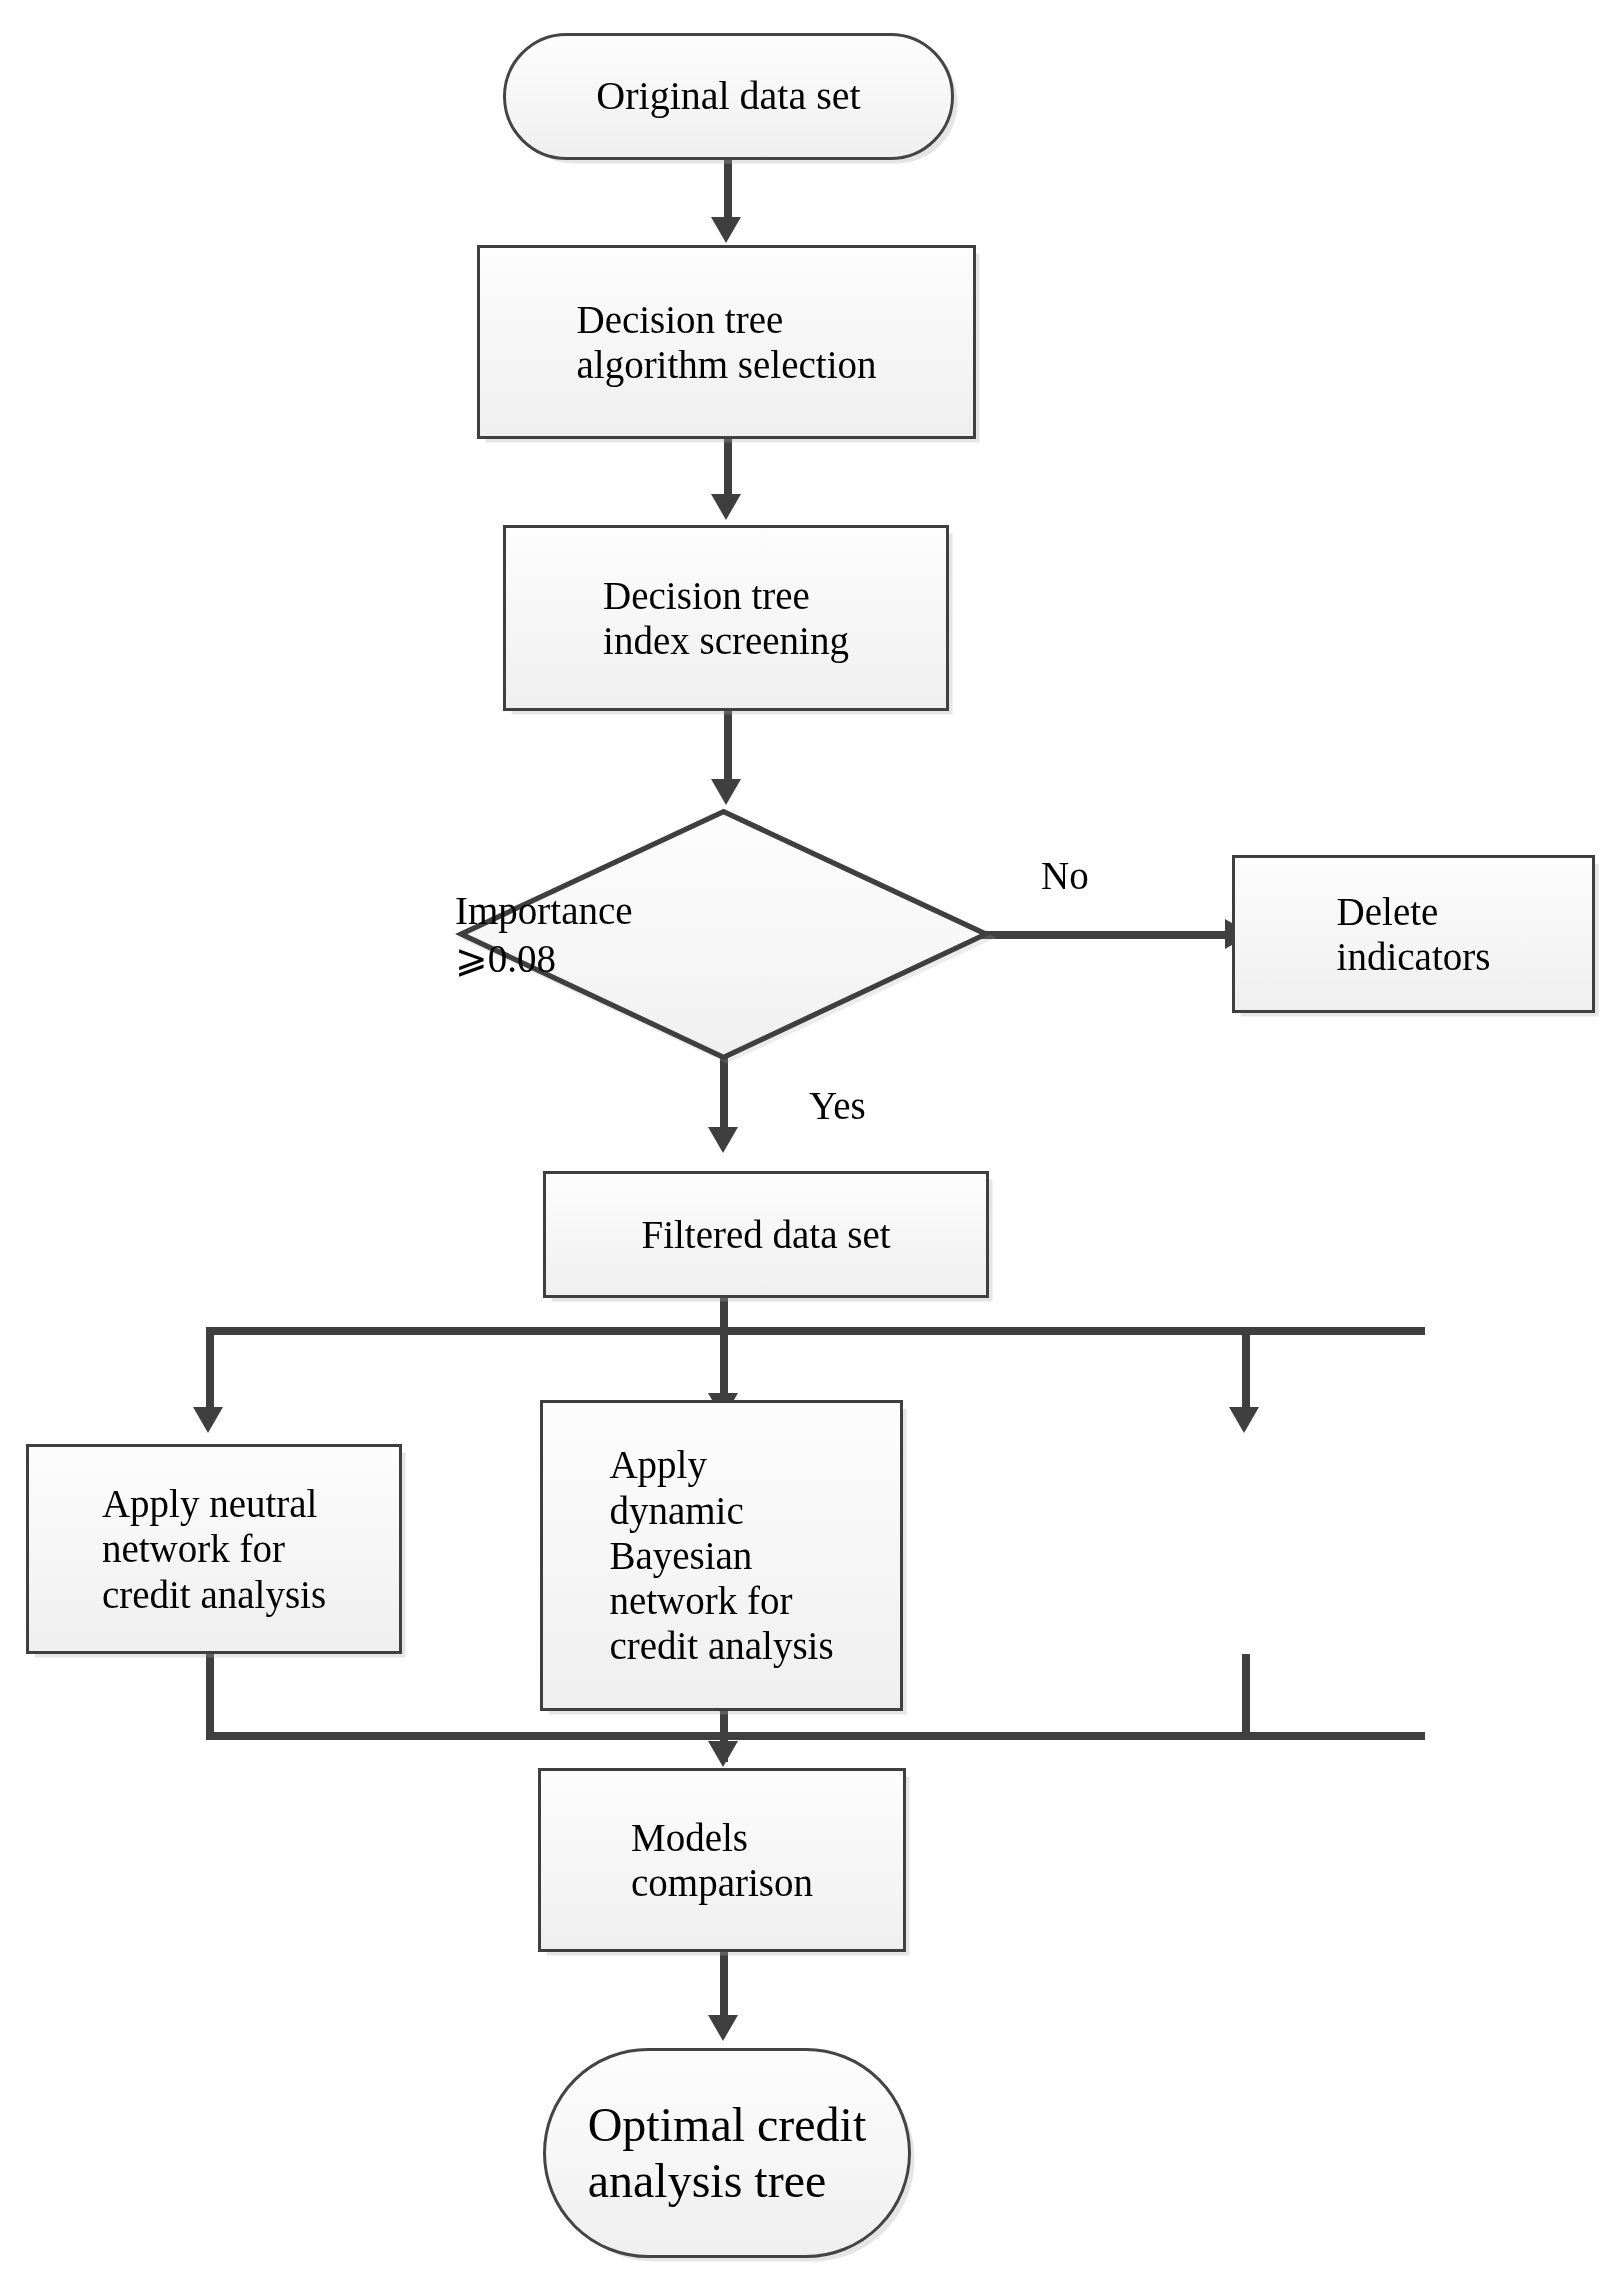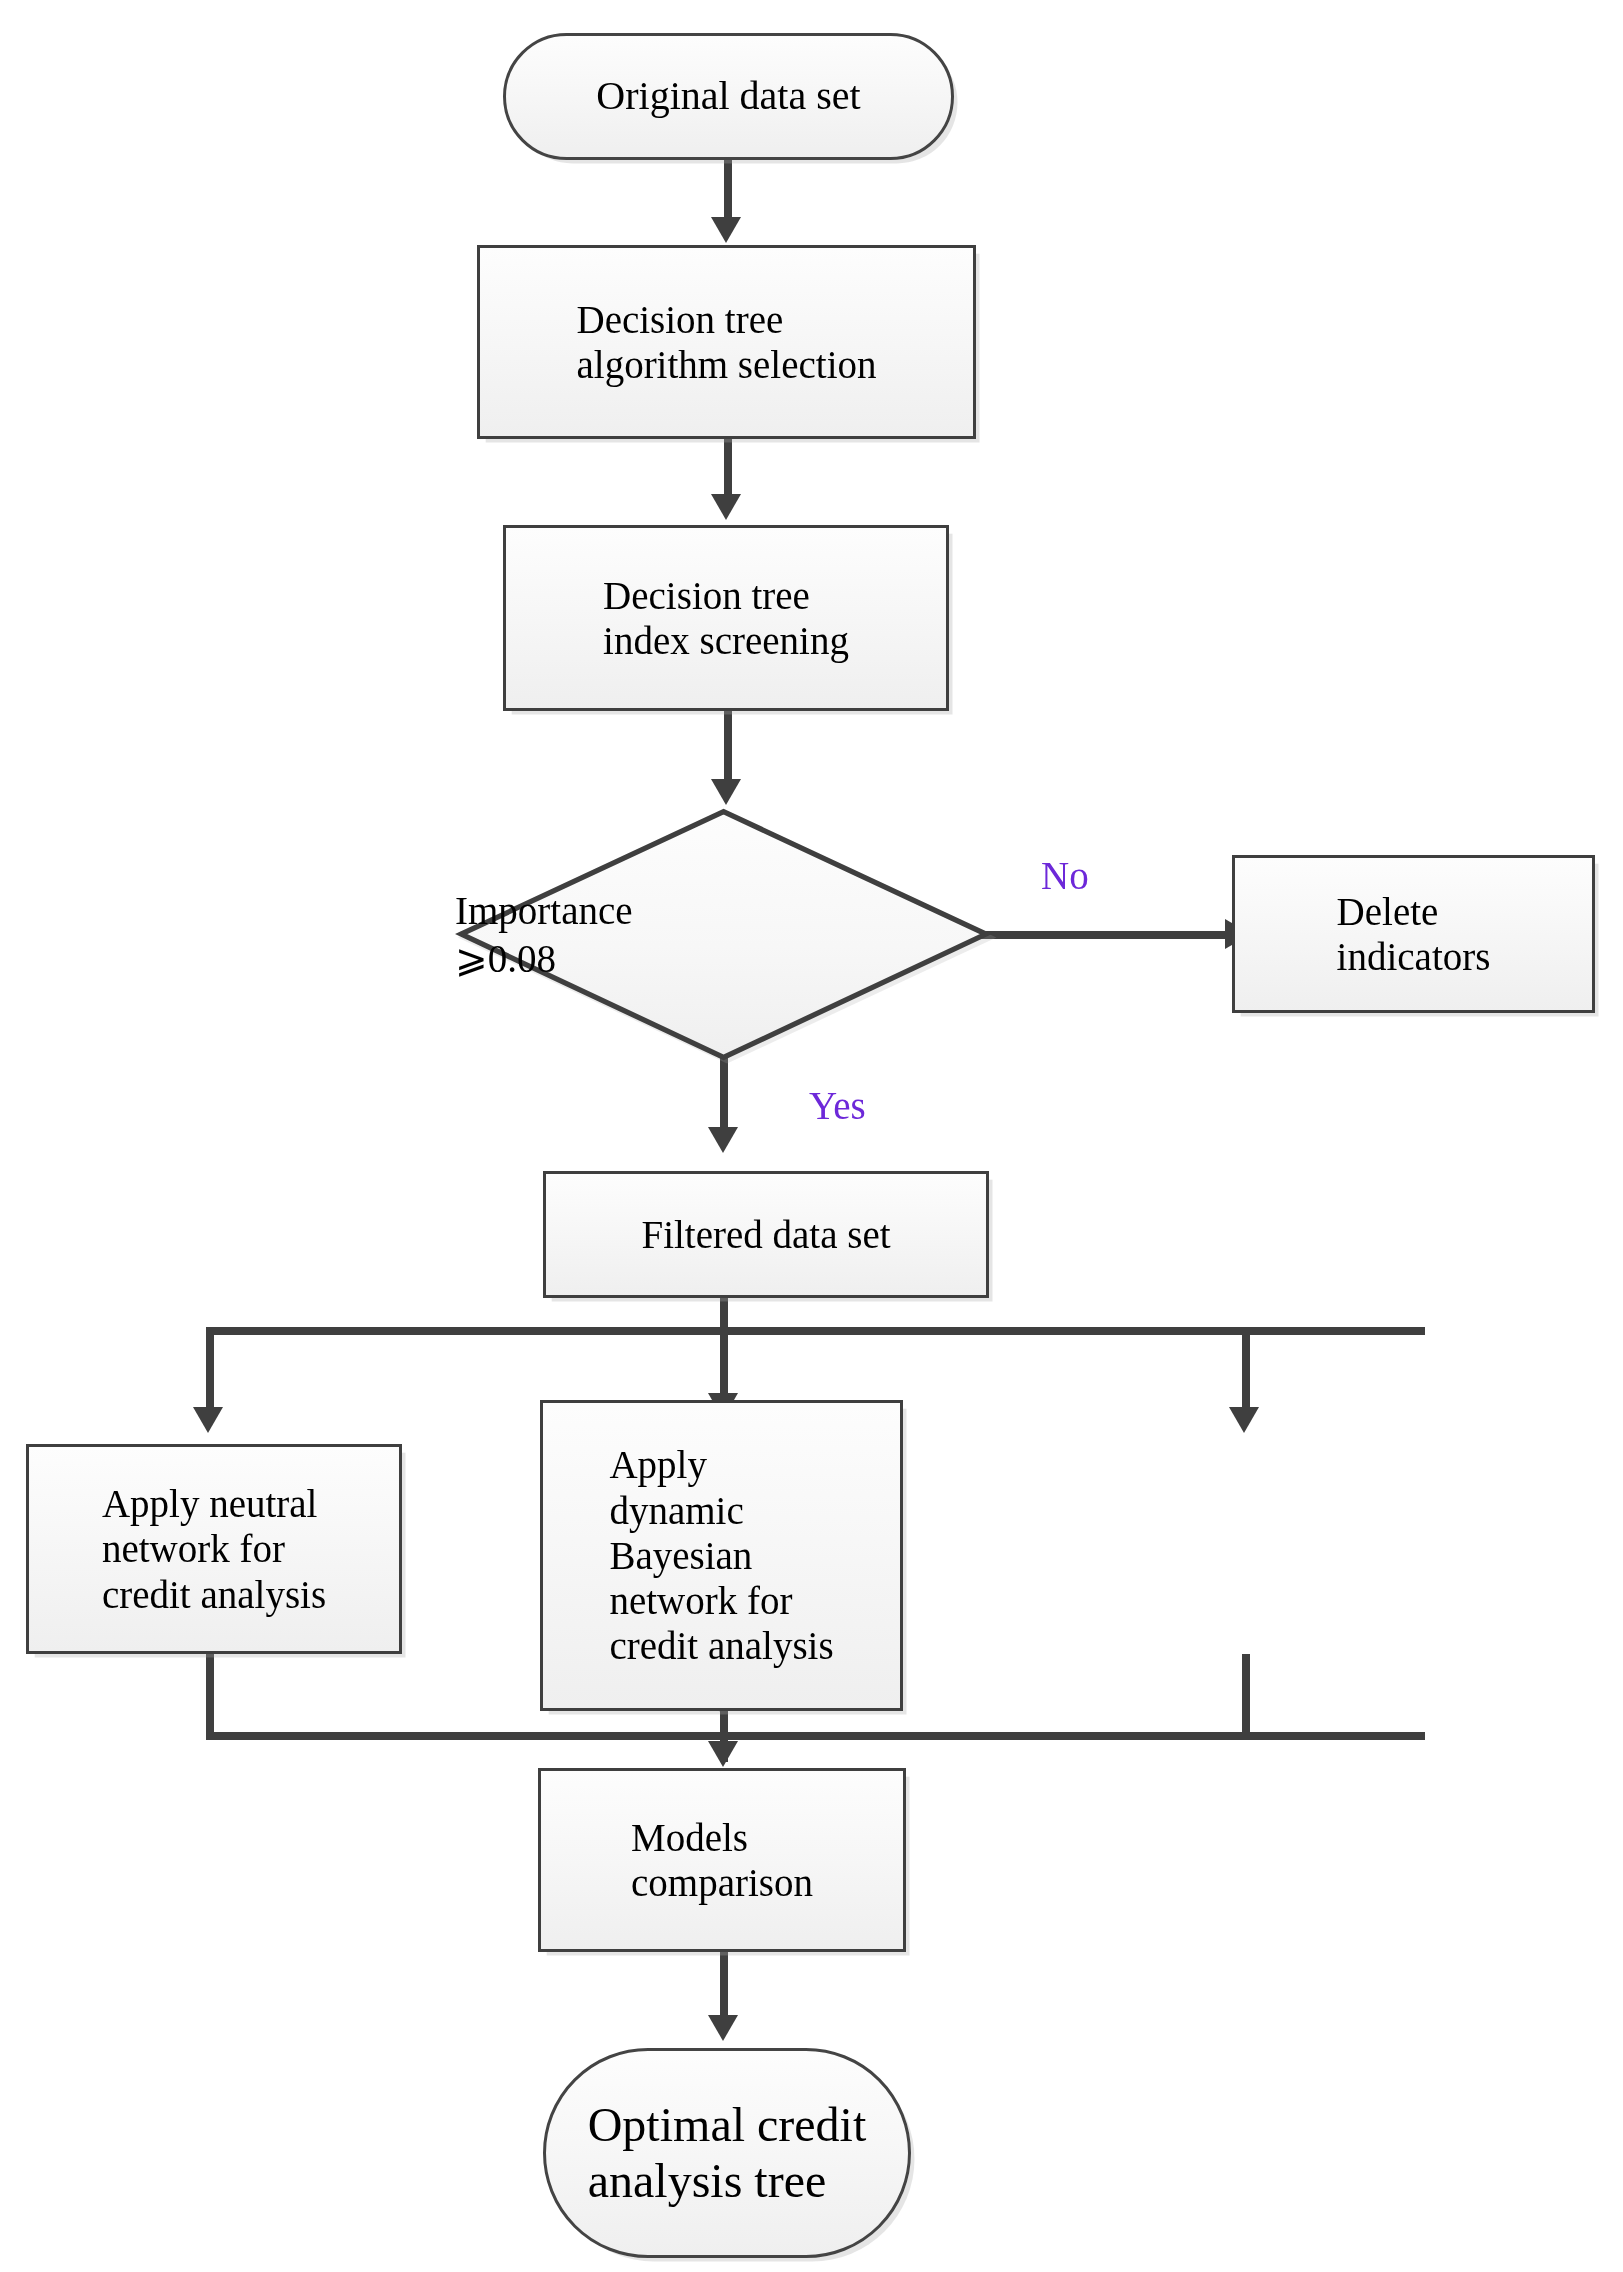--- a/index.html
+++ b/index.html
@@ -80,21 +80,21 @@
     border-top: 26px solid #3f3f3f;
   }
   .arrow.right {
     border-top: 15.8px solid transparent;
     border-bottom: 15.8px solid transparent;
     border-left: 26px solid #3f3f3f;
   }
 
   .edge-label {
     position: absolute;
-    color: #6d28d9;
+    color: #000000;
     z-index: 4;
     white-space: nowrap;
   }
 
   
   .node.overflow-text { overflow: visible; }
 </style>
 </head>
 <body>
 

